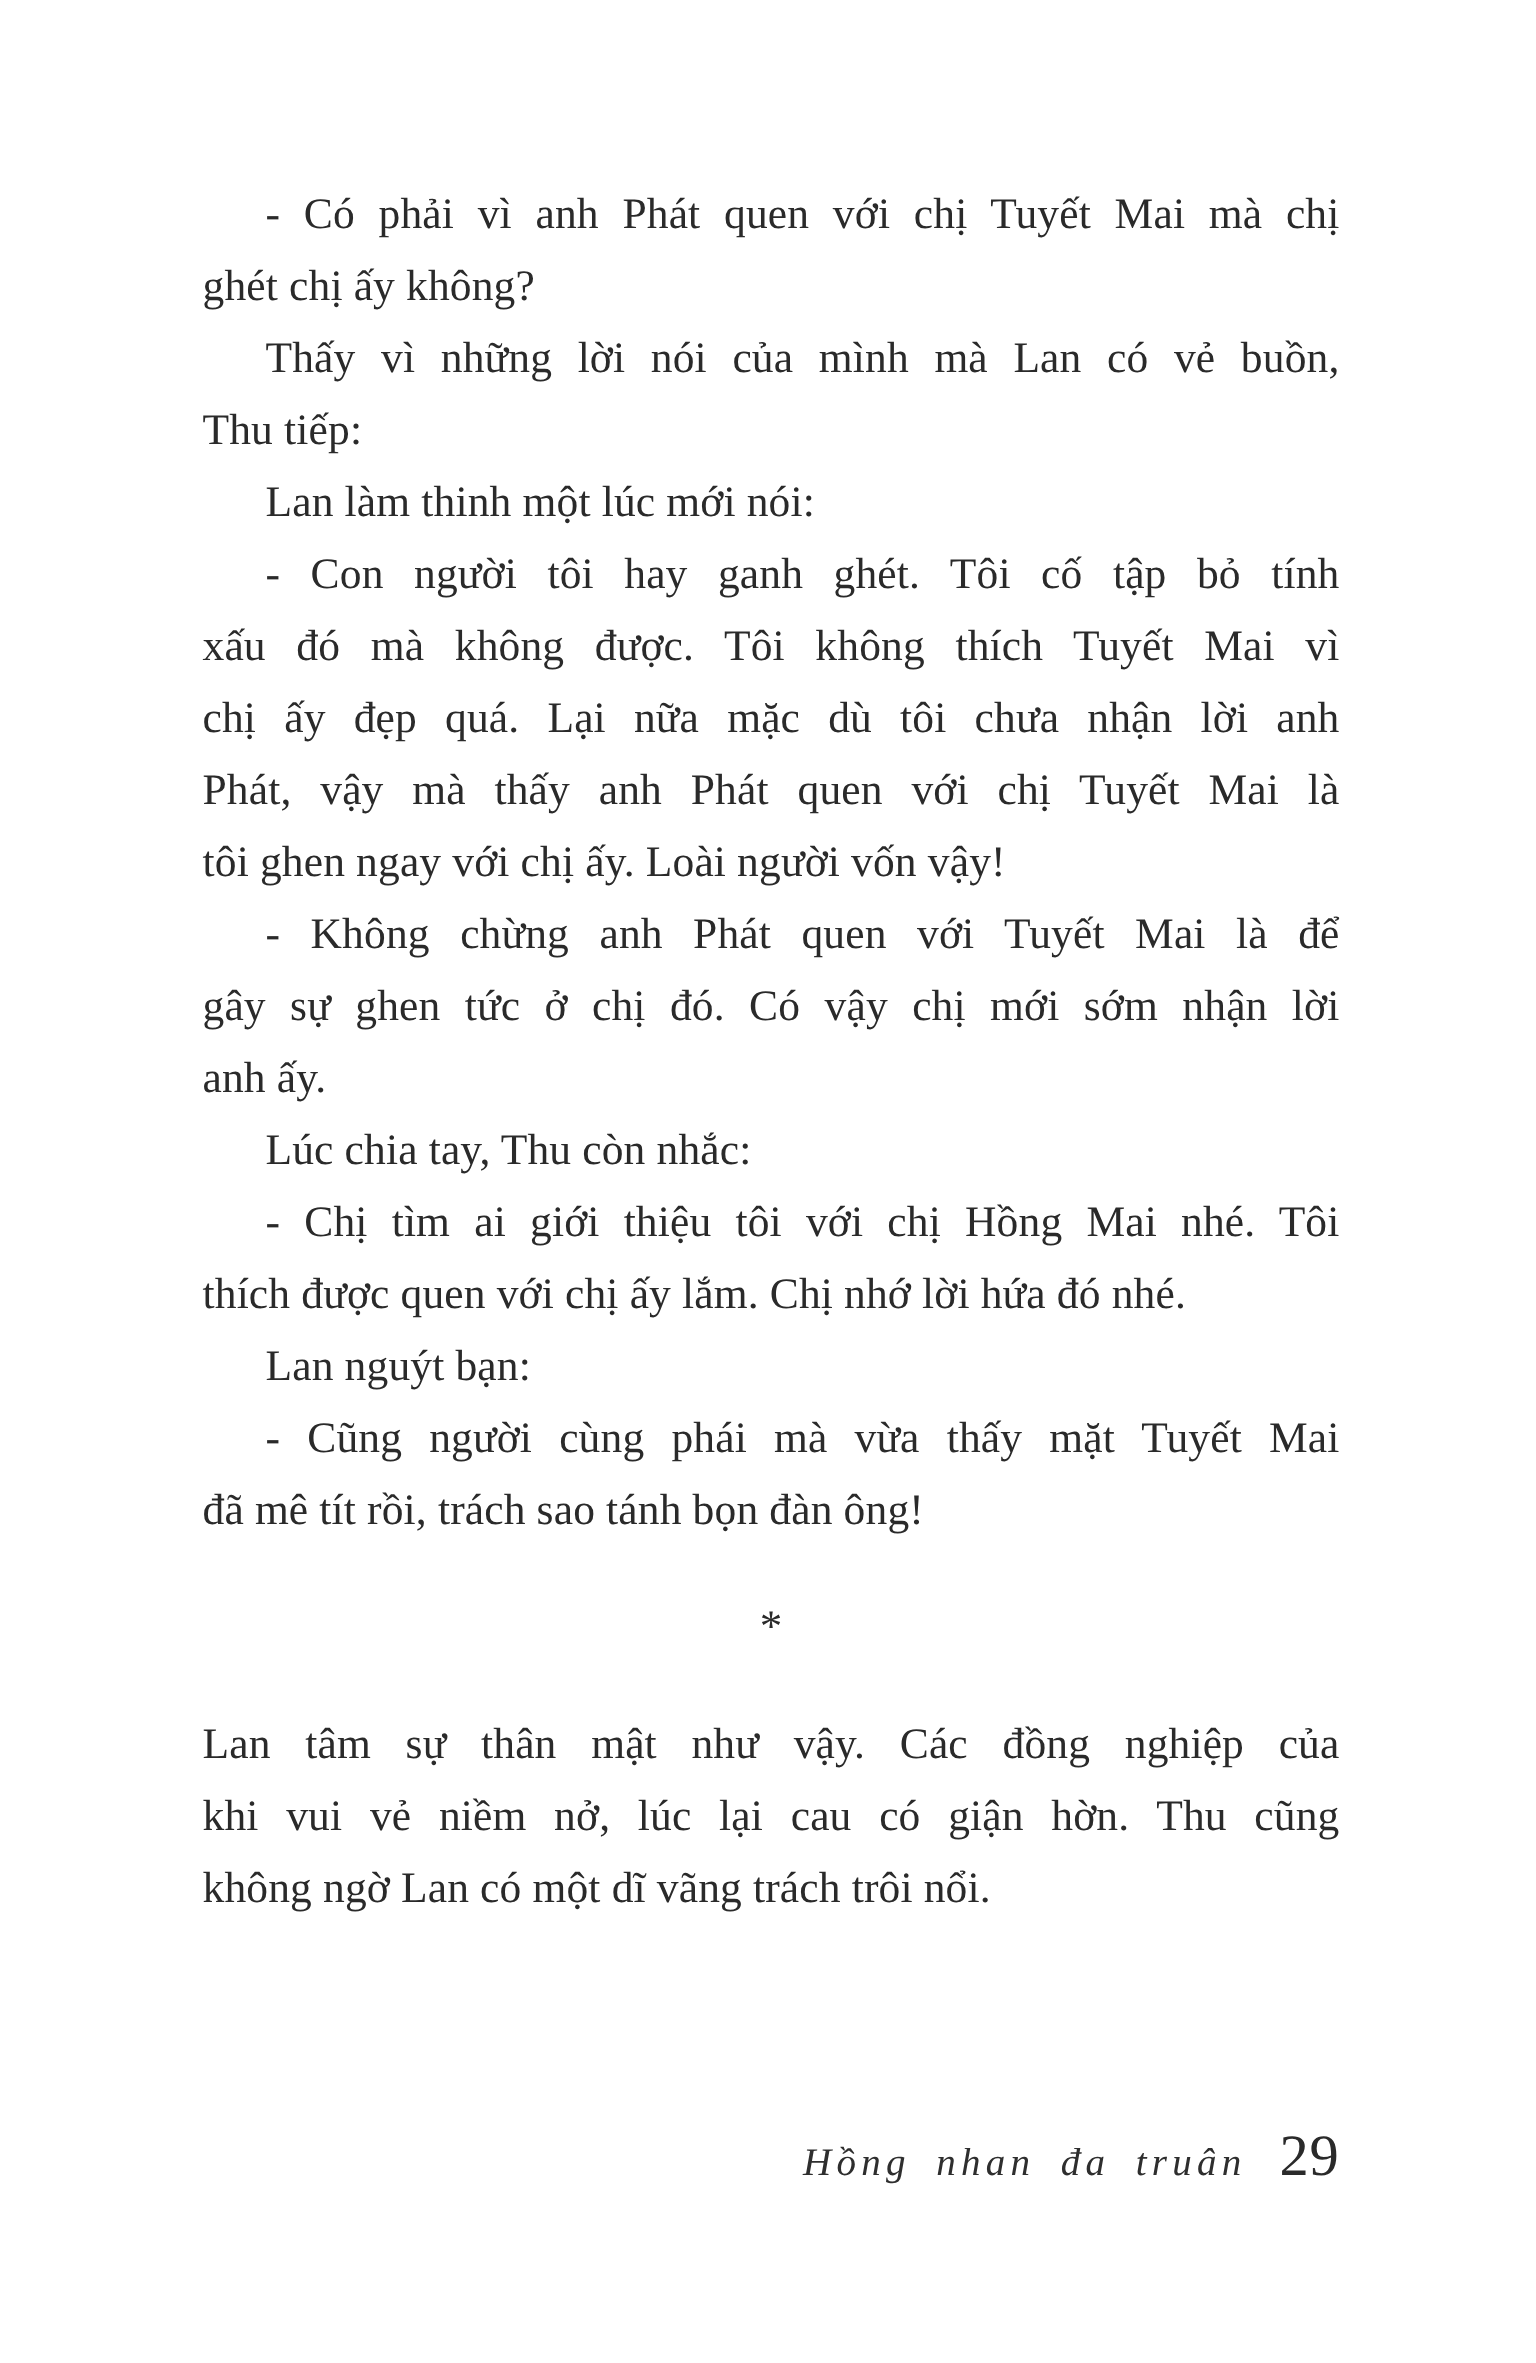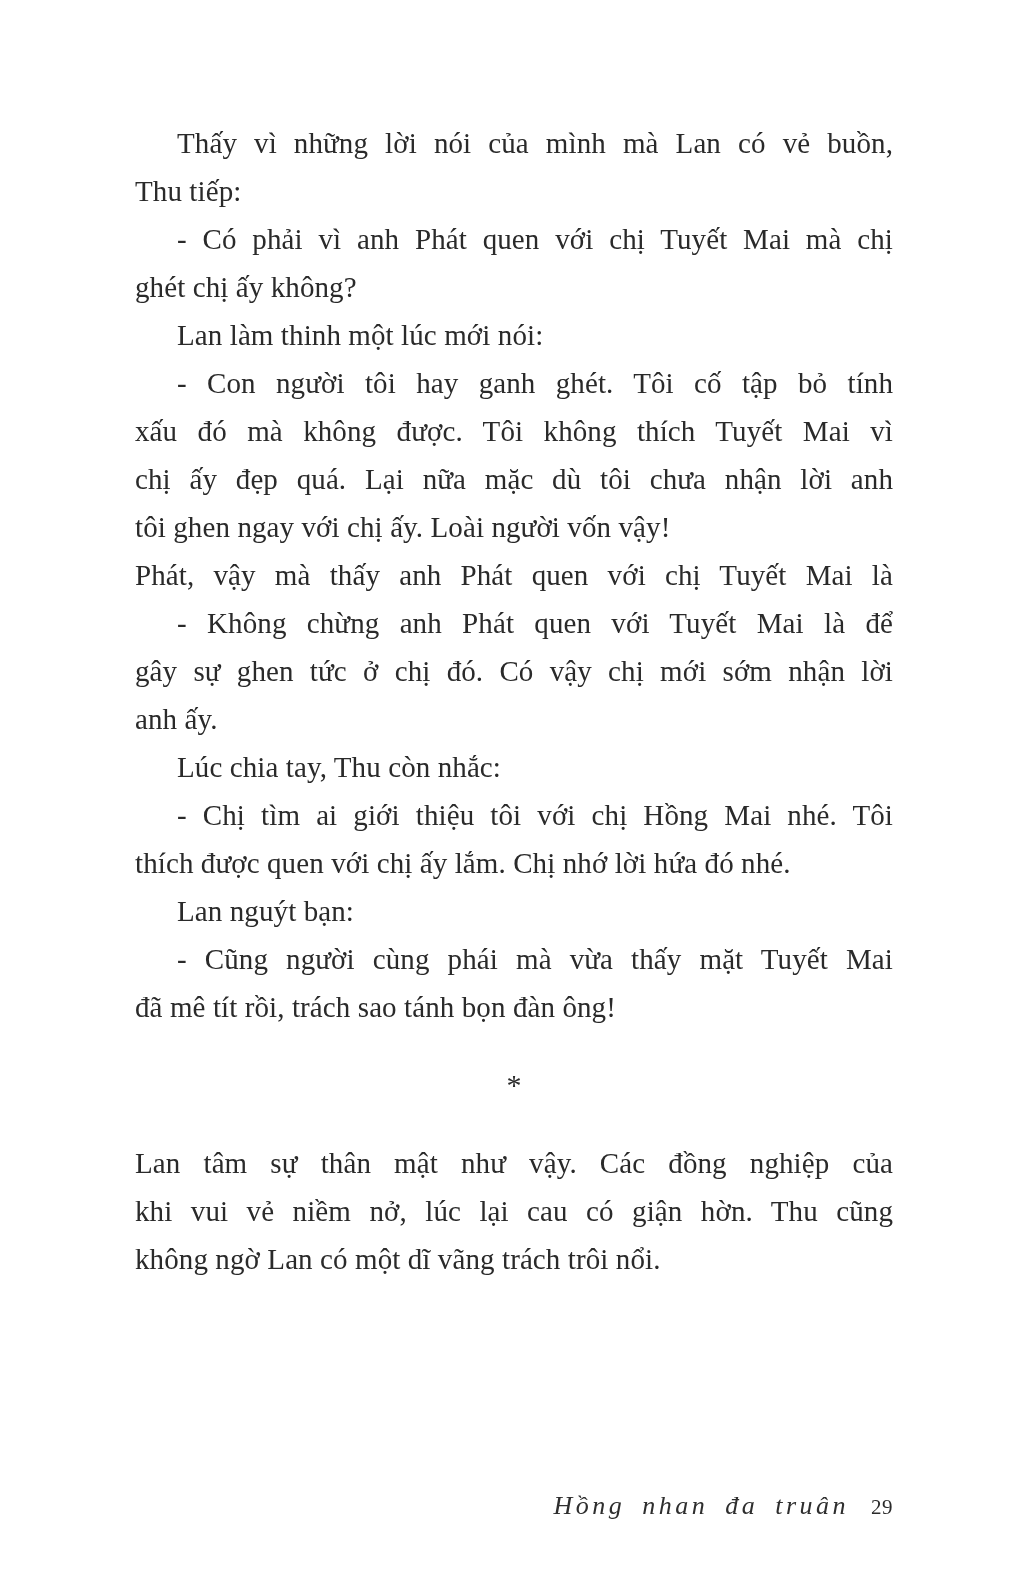--- a/index.html
+++ b/index.html
@@ -46,62 +46,63 @@
   .separator {
     font-size: 30px;
     line-height: 48px;
     height: 48px;
     margin: 30px 0;
     text-align: center;
     letter-spacing: 0;
   }
   .footer {
     position: absolute;
-    top: 1491px;
+    top: 1376px;
     right: 131px;
     display: flex;
     align-items: baseline;
     white-space: nowrap;
   }
   .book-title {
     font-style: italic;
     font-size: 26px;
     letter-spacing: 3.5px;
     word-spacing: 7px;
     color: #2e2e2e;
   }
   .page-number {
-    font-size: 21px;
+    font-size: 39px;
     margin-left: 22px;
     letter-spacing: 0.5px;
     color: #2a2a2a;
+    margin-top: 39px;
   }
 </style>
 </head>
 <body>
 
 <div class="page">
   <div class="text-block">
       <div class="paragraph">
+        <div class="line indent">- Có phải vì anh Phát quen với chị Tuyết Mai mà chị</div>
+        <div class="line last">ghét chị ấy không?</div>
+      </div>
+      <div class="paragraph">
         <div class="line indent">Thấy vì những lời nói của mình mà Lan có vẻ buồn,</div>
         <div class="line last">Thu tiếp:</div>
-      </div>
-      <div class="paragraph">
-        <div class="line indent">- Có phải vì anh Phát quen với chị Tuyết Mai mà chị</div>
-        <div class="line last">ghét chị ấy không?</div>
       </div>
       <div class="paragraph">
         <div class="line indent last">Lan làm thinh một lúc mới nói:</div>
       </div>
       <div class="paragraph">
         <div class="line indent">- Con người tôi hay ganh ghét. Tôi cố tập bỏ tính</div>
         <div class="line">xấu đó mà không được. Tôi không thích Tuyết Mai vì</div>
         <div class="line">chị ấy đẹp quá. Lại nữa mặc dù tôi chưa nhận lời anh</div>
+        <div class="line">Phát, vậy mà thấy anh Phát quen với chị Tuyết Mai là</div>
         <div class="line last">tôi ghen ngay với chị ấy. Loài người vốn vậy!</div>
-        <div class="line">Phát, vậy mà thấy anh Phát quen với chị Tuyết Mai là</div>
       </div>
       <div class="paragraph">
         <div class="line indent">- Không chừng anh Phát quen với Tuyết Mai là để</div>
         <div class="line">gây sự ghen tức ở chị đó. Có vậy chị mới sớm nhận lời</div>
         <div class="line last">anh ấy.</div>
       </div>
       <div class="paragraph">
         <div class="line indent last">Lúc chia tay, Thu còn nhắc:</div>
       </div>
       <div class="paragraph">

